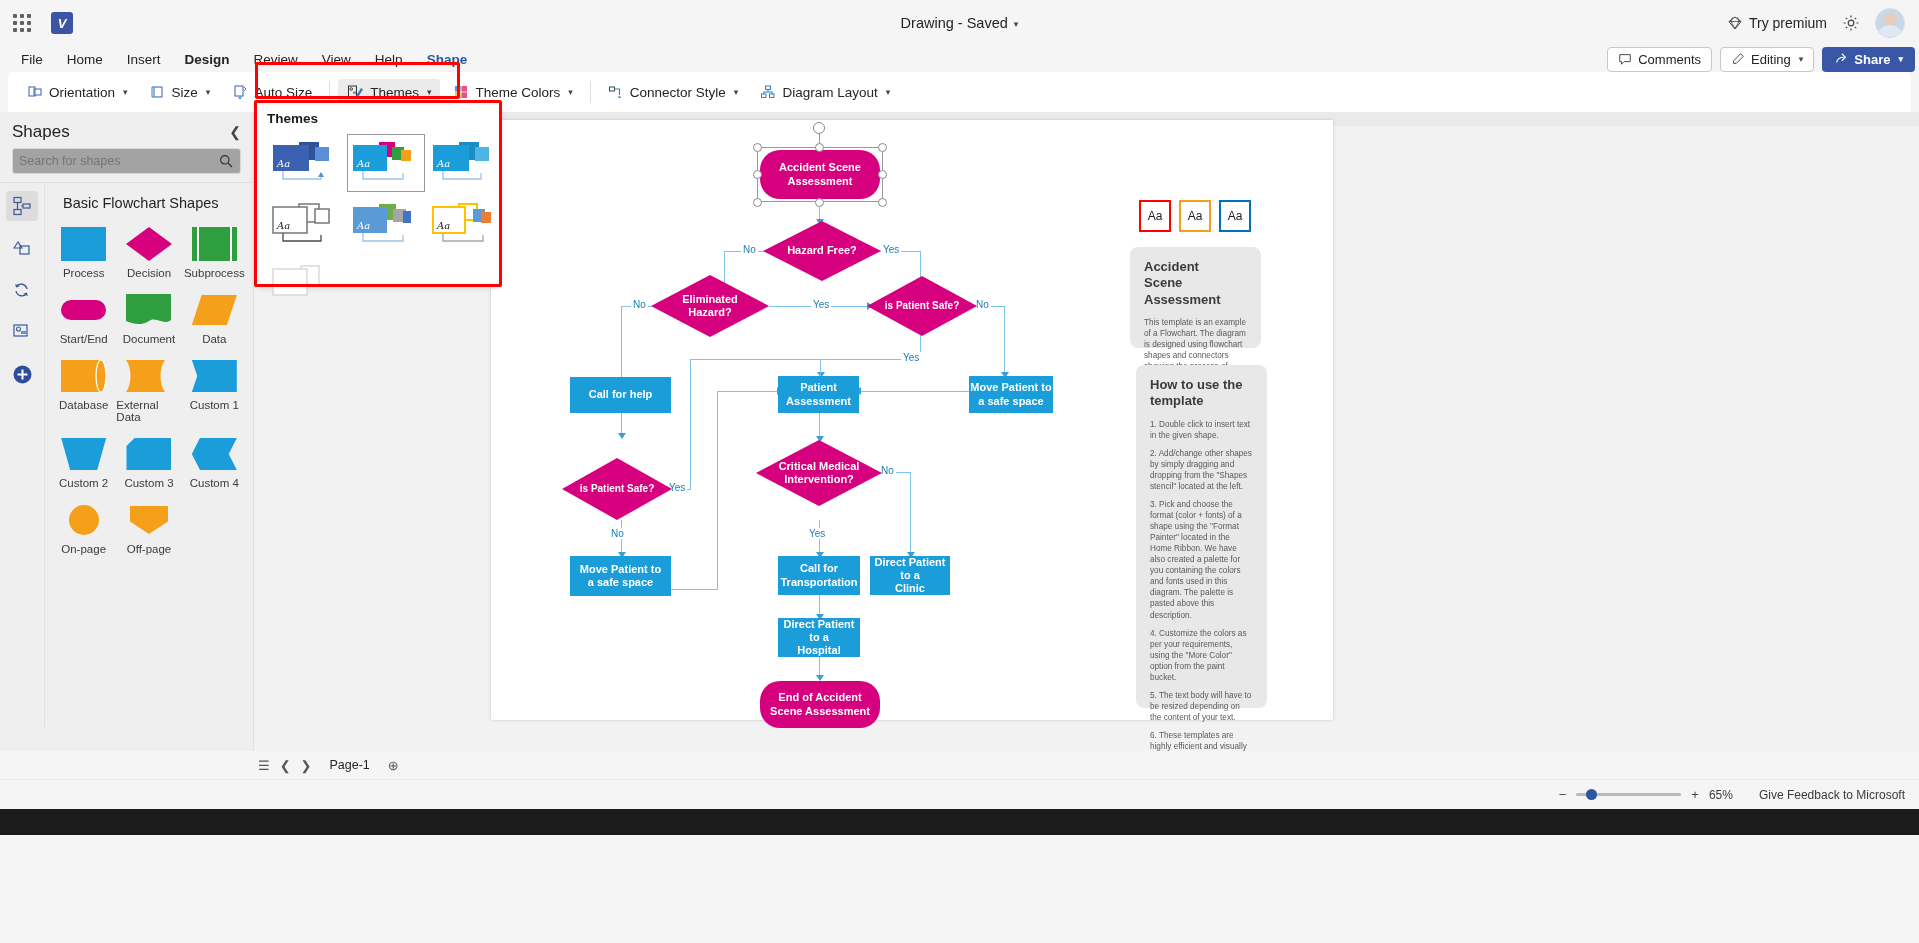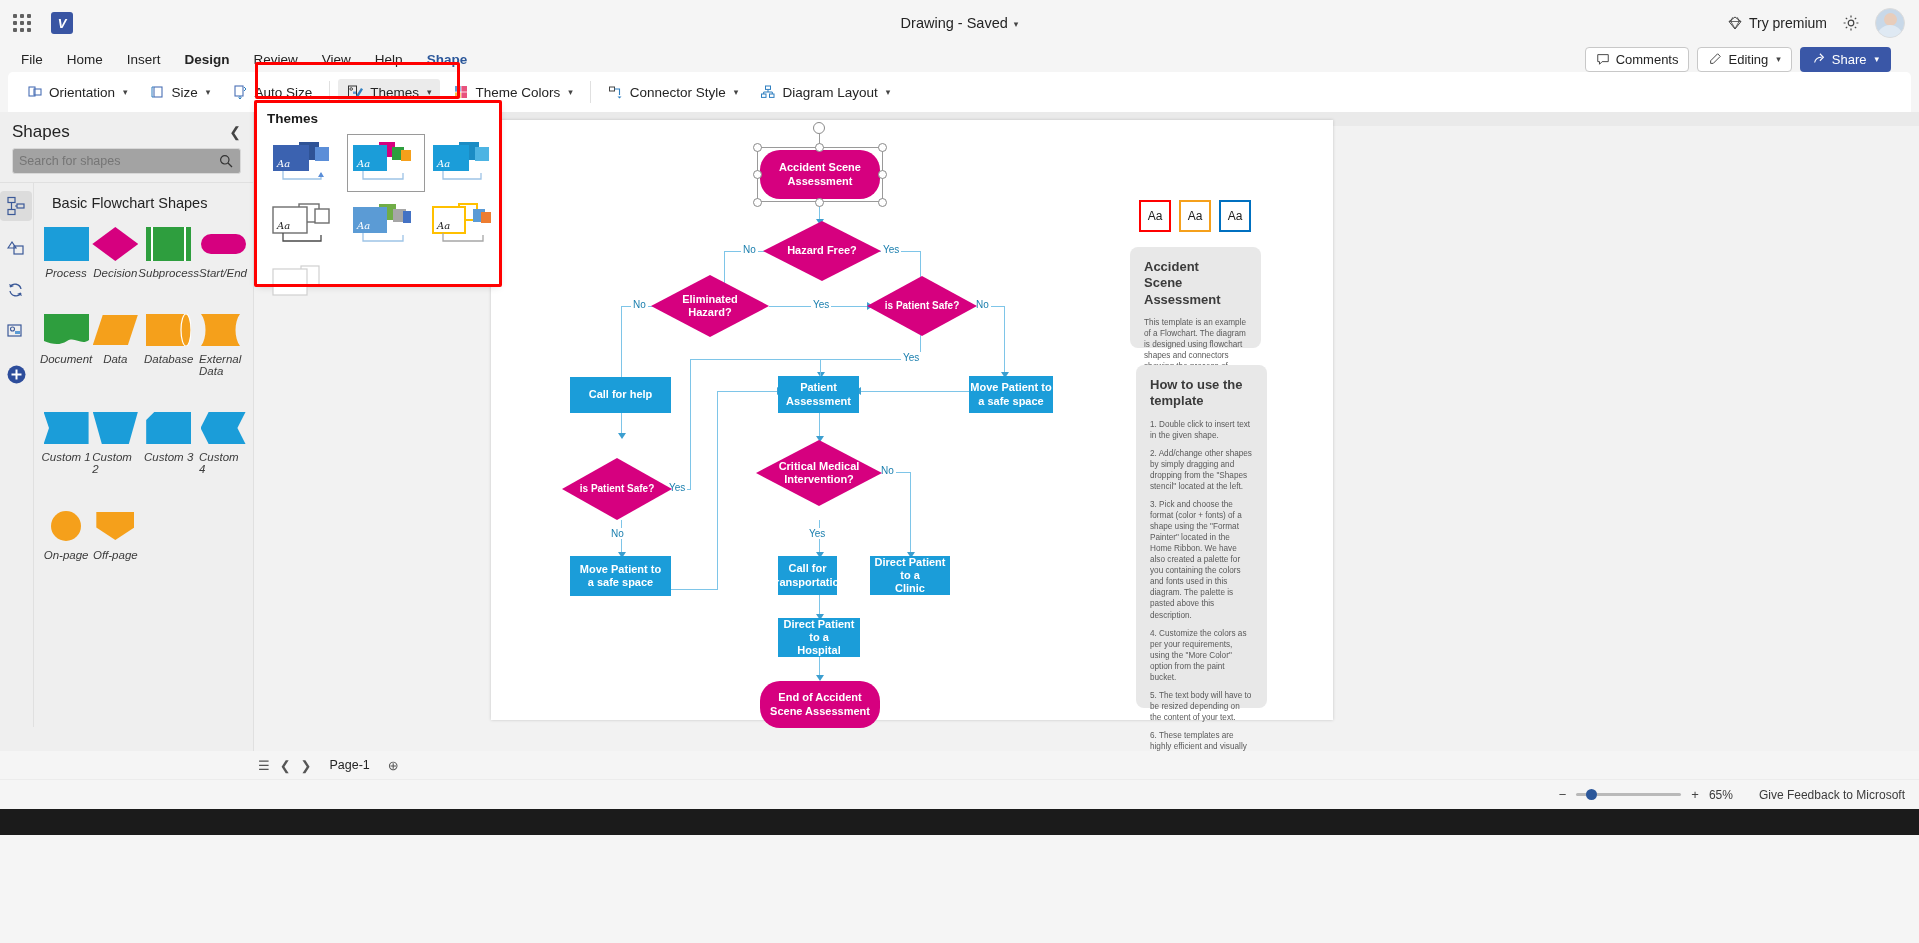--- a/index.html
+++ b/index.html
@@ -26,25 +26,25 @@
             display:block; position: relative; border: 1px solid #dcdcdc;}
   .avatar .head { position:absolute; width:13px; height:13px; border-radius:50%; background:#e8cdbb; left:8px; top:4px;}
   .avatar .body { position:absolute; width:26px; height:16px; border-radius:13px 13px 0 0; background:#dfe9f3; left:1px; top:16px;}
 
   
   .menurow { height: 26px; display: flex; align-items: center; padding-left: 10px; gap: 2px; position: relative; }
   .menuitem { font-size: 13.5px; color: #242424; padding: 3px 11px; cursor: pointer; position: relative; }
   .menuitem.active { font-weight: bold; }
   .menuitem.active::after { content:''; position:absolute; left: 11px; right: 11px; bottom: -4px; height: 2px; background: #3a57a7; }
   .menuitem.shape { color: #2b579a; font-weight: bold; }
-  .menuright { margin-left: auto; display: flex; align-items: center; gap: 8px; padding-right: 28px; }
+  .menuright { margin-left: auto; display: flex; align-items: center; gap: 8px; padding-right: 4px; }
   .btn-outline { border: 1px solid #c8c8c8; background: #fff; border-radius: 4px; height: 25px;
     display: flex; align-items: center; gap: 6px; padding: 0 10px; font-size: 13px; color: #242424; cursor: pointer; }
   .btn-share { background: #3a57a7; color: #fff; border: none; border-radius: 4px; height: 25px;
-    display:flex; align-items:center; gap:6px; padding: 0 12px; font-size: 13px; cursor:pointer; font-weight: 400;}
+    display:flex; align-items:center; gap:6px; padding: 0 12px; font-size: 13px; cursor:pointer; font-weight: 700;}
 
   
   .ribbon { height: 40px; background: #fff; margin: 0 8px; border-radius: 5px 5px 0 0;
     display: flex; align-items: center; padding-left: 10px; gap: 4px; position: relative; }
   .rbtn { display:flex; align-items:center; gap:6px; font-size:13.5px; color:#242424; padding: 5px 9px;
     border-radius: 3px; cursor: pointer; white-space: nowrap;}
   .rbtn.sel { background: #ebebeb; }
   .rsep { width: 1px; height: 22px; background: #e0e0e0; margin: 0 4px;}
 
   
@@ -66,21 +66,21 @@
     display:flex; align-items:center; padding: 0 6px; }
   .searchbox input { border:none; outline:none; flex:1; font-size:12.5px; color:#444; font-family: inherit; background: transparent;}
   .searchbox .sico { width: 16px; height: 16px; cursor: pointer; }
   .panel-cols { display:flex; border-top: 1px solid #e0e0e0; height: 545px;}
   .stencil-rail { width: 45px; border-right: 1px solid #e0e0e0; padding-top: 8px; display:flex; flex-direction:column;
      align-items:center; gap: 12px; }
   .rail-btn { width: 32px; height: 30px; display:flex; align-items:center; justify-content:center; border-radius:4px; cursor:pointer; }
   .rail-btn.active { background: #dcdcdc; }
   .stencil-body { flex: 1; padding: 12px 0 0 0; }
   .stencil-group { font-size: 14.5px; color: #242424; padding-left: 18px; margin-bottom: 10px;}
-  .shape-grid { display: grid; grid-template-columns: repeat(4, 1fr); row-gap: 24px; padding: 0 6px; font-style: italic; }
+  .shape-grid { display: grid; grid-template-columns: repeat(3, 1fr); row-gap: 4px; padding: 0 6px; }
   .shape-cell { display:flex; flex-direction:column; align-items:center; cursor:pointer; padding: 4px 0;}
   .shape-cell .art { height: 38px; display:flex; align-items:center; justify-content:center; }
   .shape-cell .lbl { font-size: 11.5px; color:#3b3b3b; margin-top: 4px; }
 
   
   .canvas-area { flex: 1; background: #f2f2f2; position: relative; overflow: hidden; }
   .page { position:absolute; left: 237px; top: 8px; width: 842px; height: 600px; background: #fff;
     box-shadow: 0 0 3px rgba(0,0,0,.18); }
   .scrollstrip { position:absolute; left:0; top:0; right:0; height: 14px; background:#eaeaea;}
 
@@ -579,21 +579,21 @@
         <div class="diamond"></div>
         <div class="diamond-lbl" style="white-space:pre-line">Critical Medical
 Intervention?</div>
       </div>
 
       <div class="node rect" style="left:79px;top:436px;width:101px;height:40px;">
         <span style="white-space:pre-line">Move Patient to
 a safe space</span>
       </div>
 
-      <div class="node rect" style="left:287px;top:436px;width:59px;height:39px;">
+      <div class="node rect" style="left:287px;top:436px;width:82px;height:39px;">
         <span style="white-space:pre-line">Call for
 Transportation</span>
       </div>
 
       <div class="node rect" style="left:379px;top:436px;width:80px;height:39px;">
         <span style="white-space:pre-line">Direct Patient to a
 Clinic</span>
       </div>
 
       <div class="node rect" style="left:287px;top:498px;width:82px;height:39px;">

